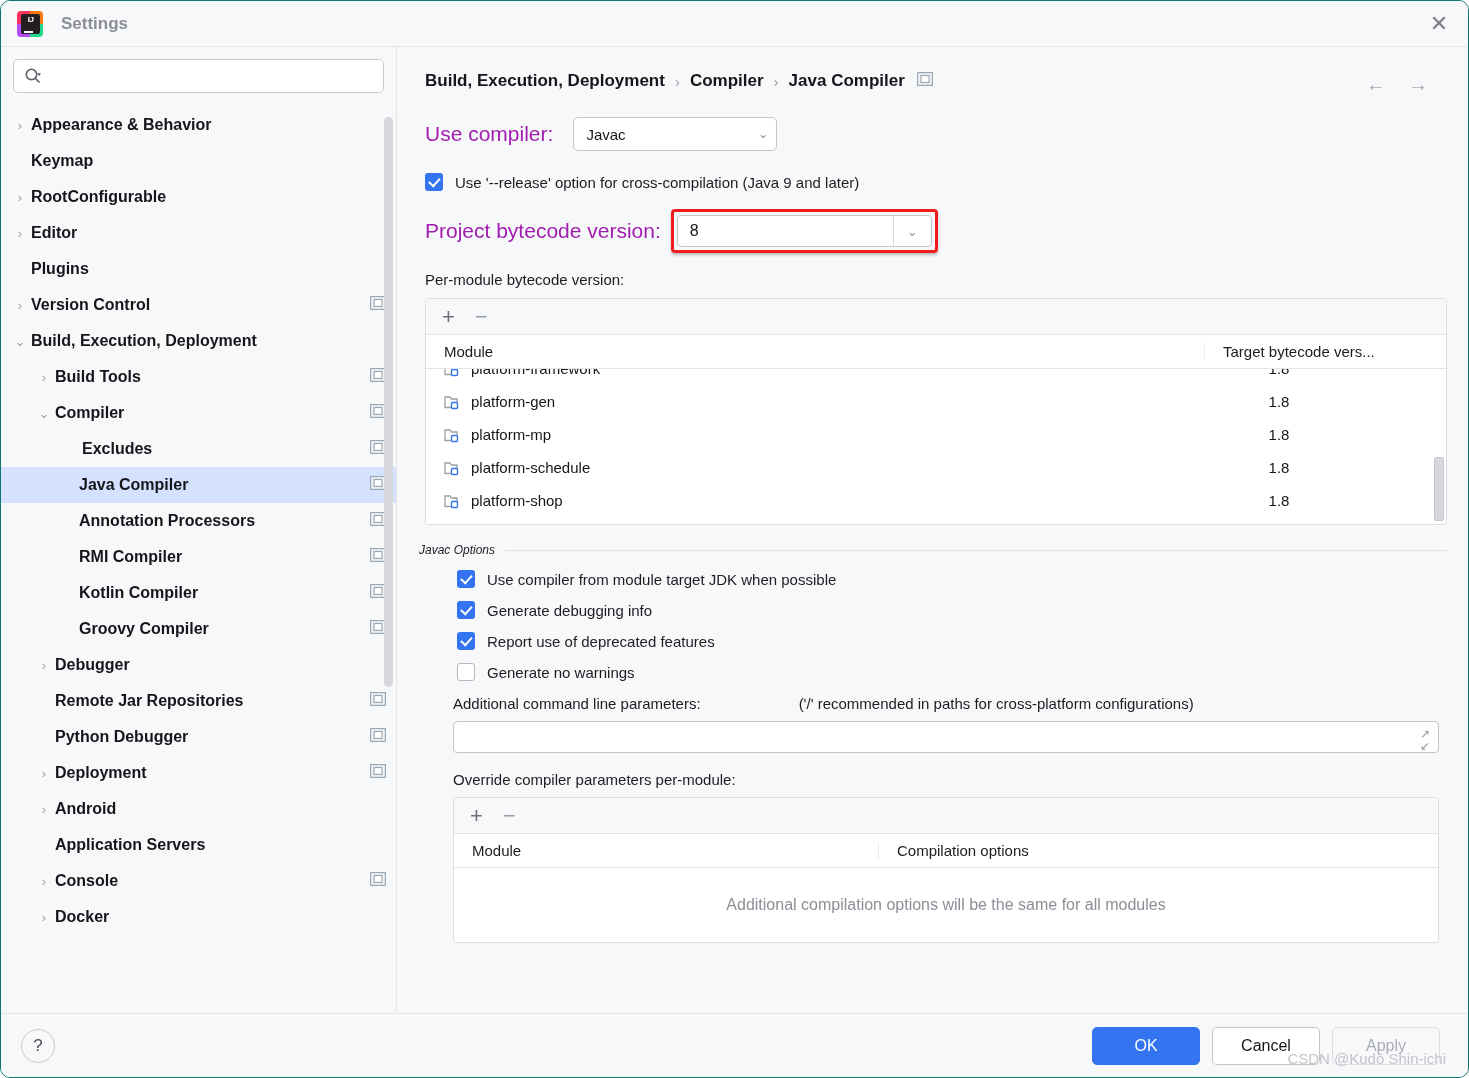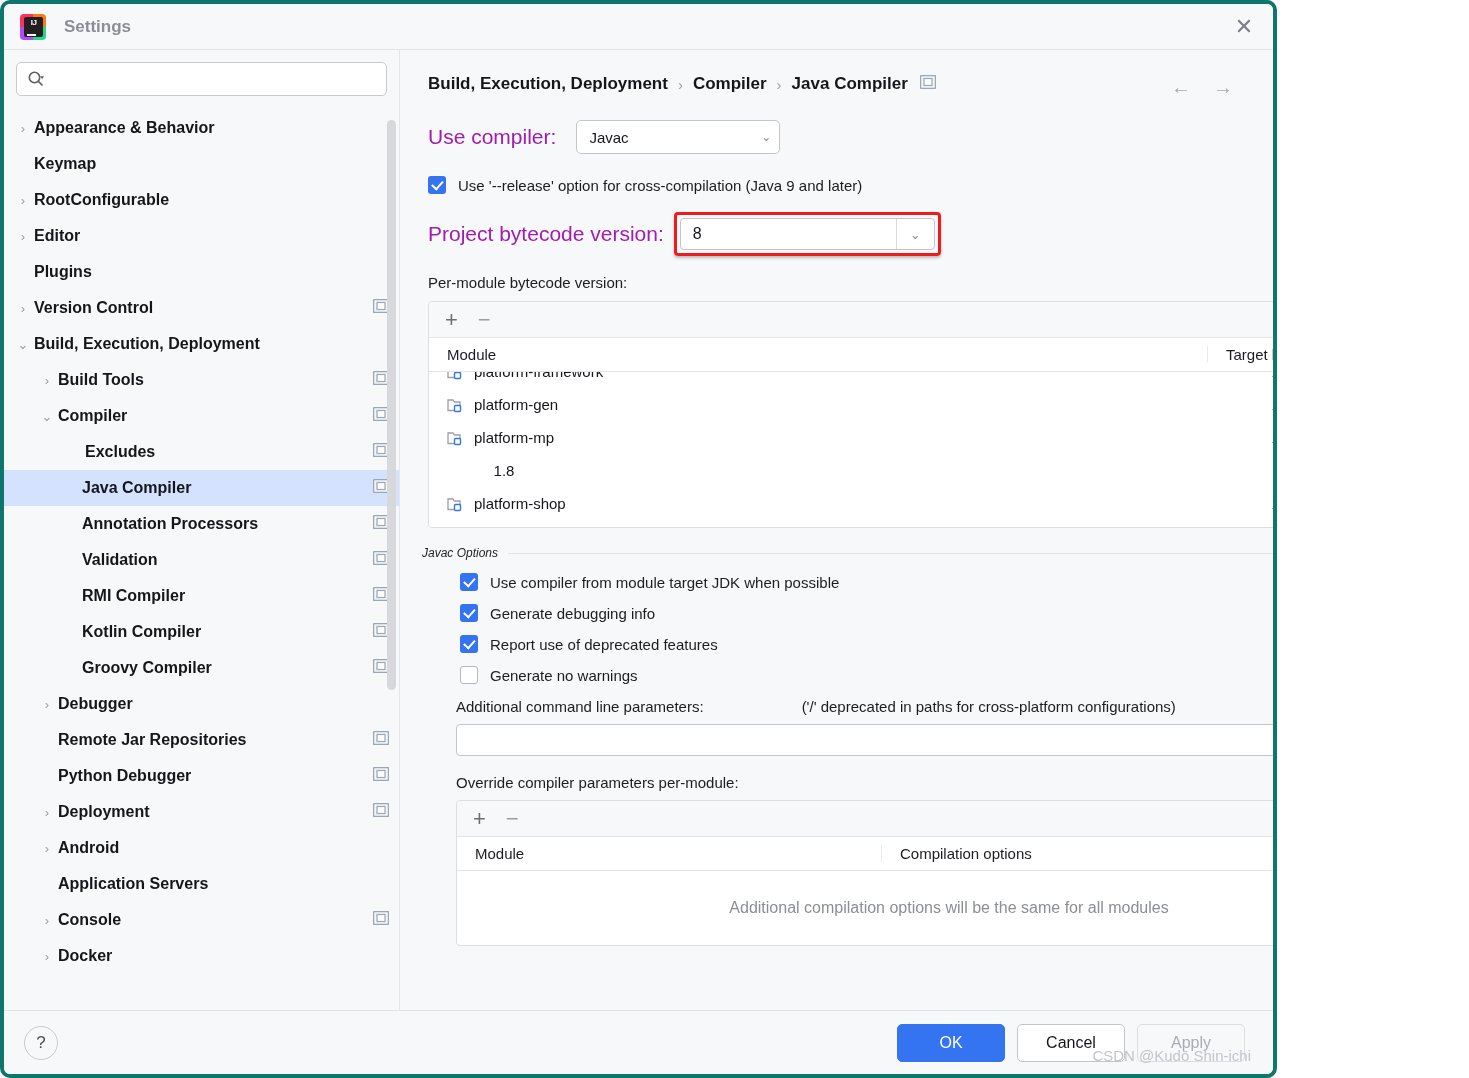--- a/index.html
+++ b/index.html
@@ -4,23 +4,23 @@
 <style>
   * { box-sizing: border-box; margin: 0; padding: 0; }
   html, body {
     width: 1469px; height: 1078px;
     font-family: "Liberation Sans", sans-serif;
     background: #ffffff;
     overflow: hidden;
   }
   .window {
     position: relative;
-    width: 1277px; height: 1078px;
+    width: 1469px; height: 1078px;
     background: #f7f8fa;
-    border: 4px solid #0f766e;
+    border: 1px solid #0f766e;
     border-radius: 10px;
     overflow: hidden;
   }
 
   
   .titlebar {
     position: absolute; top: 0; left: 0; right: 0; height: 46px;
     background: #f7f8fa;
     border-bottom: 1px solid #e3e5e9;
     display: flex; align-items: center;
@@ -359,28 +359,20 @@
             <span class="tree-arrow"></span>
             <span class="tree-label">Java Compiler</span>
             <span class="tree-badge"><svg width="16" height="14" viewBox="0 0 16 14">
                 <rect x="0.5" y="0.5" width="15" height="13" rx="1" fill="#f2f4f7" stroke="#9aa7b5" stroke-width="1.4"></rect>
                 <rect x="4" y="3.5" width="8" height="7" fill="#fff" stroke="#9aa7b5" stroke-width="1.2"></rect>
               </svg></span>
           </div>
           <div class="tree-item" style="padding-left: 56px;">
             <span class="tree-arrow"></span>
             <span class="tree-label">Annotation Processors</span>
-            <span class="tree-badge"><svg width="16" height="14" viewBox="0 0 16 14">
-                <rect x="0.5" y="0.5" width="15" height="13" rx="1" fill="#f2f4f7" stroke="#9aa7b5" stroke-width="1.4"></rect>
-                <rect x="4" y="3.5" width="8" height="7" fill="#fff" stroke="#9aa7b5" stroke-width="1.2"></rect>
-              </svg></span>
-          </div>
-          <div class="tree-item" style="padding-left: 56px;">
-            <span class="tree-arrow"></span>
-            <span class="tree-label">Validation</span>
             <span class="tree-badge"><svg width="16" height="14" viewBox="0 0 16 14">
                 <rect x="0.5" y="0.5" width="15" height="13" rx="1" fill="#f2f4f7" stroke="#9aa7b5" stroke-width="1.4"></rect>
                 <rect x="4" y="3.5" width="8" height="7" fill="#fff" stroke="#9aa7b5" stroke-width="1.2"></rect>
               </svg></span>
           </div>
           <div class="tree-item" style="padding-left: 56px;">
             <span class="tree-arrow"></span>
             <span class="tree-label">RMI Compiler</span>
             <span class="tree-badge"><svg width="16" height="14" viewBox="0 0 16 14">
                 <rect x="0.5" y="0.5" width="15" height="13" rx="1" fill="#f2f4f7" stroke="#9aa7b5" stroke-width="1.4"></rect>
@@ -538,20 +530,27 @@
               <div class="td-mod">
                 <svg class="mod-icon" width="18" height="16" viewBox="0 0 18 16">
                   <path d="M1 3 L6 3 L7.4 5 L13 5 L13 13.5 L1 13.5 Z" fill="none" stroke="#9aa0a6" stroke-width="1.3"></path>
                   <rect x="7.5" y="8.5" width="6" height="6" rx="1" fill="#fff" stroke="#3574f0" stroke-width="1.4"></rect>
                 </svg>
                 <span class="mod-name">platform-mp</span>
               </div>
               <div class="td-ver">1.8</div>
             </div>
             <div class="trow">
+              <div class="td-mod">
+                <svg class="mod-icon" width="18" height="16" viewBox="0 0 18 16">
+                  <path d="M1 3 L6 3 L7.4 5 L13 5 L13 13.5 L1 13.5 Z" fill="none" stroke="#9aa0a6" stroke-width="1.3"></path>
+                  <rect x="7.5" y="8.5" width="6" height="6" rx="1" fill="#fff" stroke="#3574f0" stroke-width="1.4"></rect>
+                </svg>
+                <span class="mod-name">platform-schedule</span>
+              </div>
               <div class="td-ver">1.8</div>
             </div>
             <div class="trow">
               <div class="td-mod">
                 <svg class="mod-icon" width="18" height="16" viewBox="0 0 18 16">
                   <path d="M1 3 L6 3 L7.4 5 L13 5 L13 13.5 L1 13.5 Z" fill="none" stroke="#9aa0a6" stroke-width="1.3"></path>
                   <rect x="7.5" y="8.5" width="6" height="6" rx="1" fill="#fff" stroke="#3574f0" stroke-width="1.4"></rect>
                 </svg>
                 <span class="mod-name">platform-shop</span>
               </div>
@@ -580,21 +579,21 @@
           <span class="cb-label">Report use of deprecated features</span>
         </div>
         <div class="opt-row">
           <div class="cb off"></div>
           <span class="cb-label">Generate no warnings</span>
         </div>
       </div>
 
     <div class="param-head">
       <span class="a">Additional command line parameters:</span>
-      <span class="b">('/' deprecated in paths for cross-platform configurations)</span>
+      <span class="b">('/' recommended in paths for cross-platform configurations)</span>
     </div>
     <div class="param-input">
       <span class="expand-ico">↗<br>↙</span>
     </div>
 
     <div class="override-label">Override compiler parameters per-module:</div>
 
     <div class="table-card2">
       <div class="tbl-toolbar">
         <span class="tb-btn">+</span>

